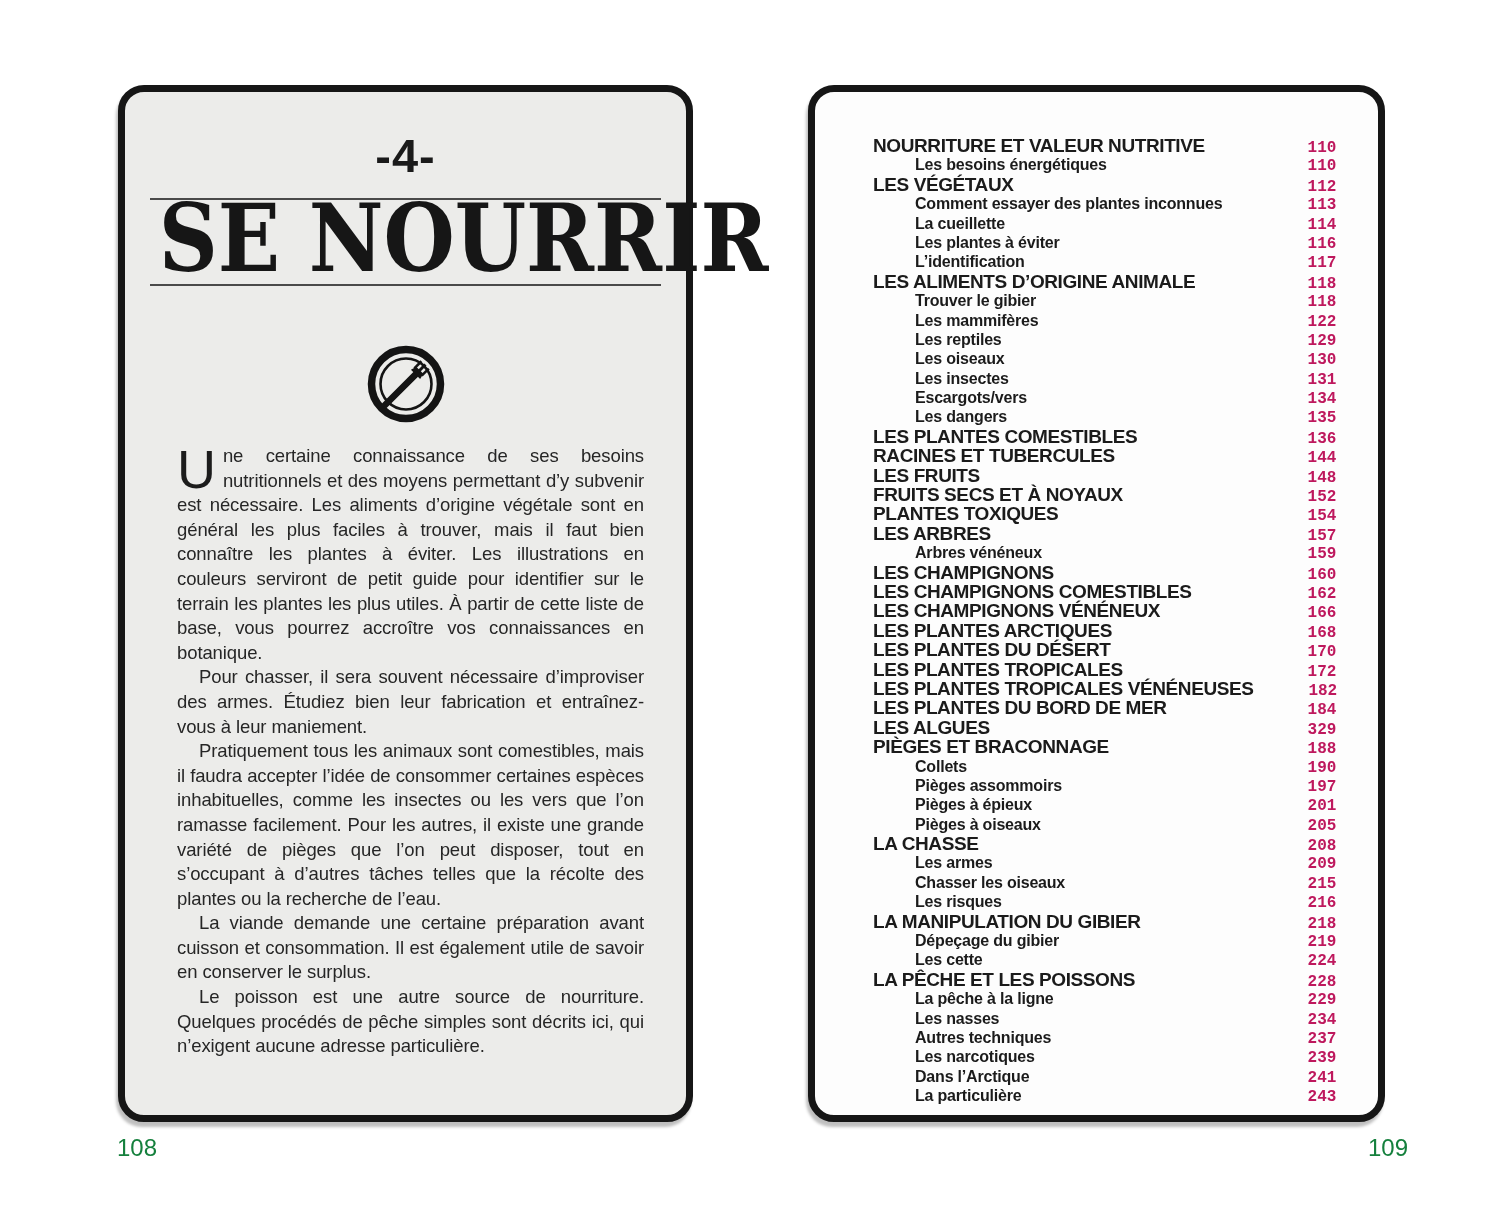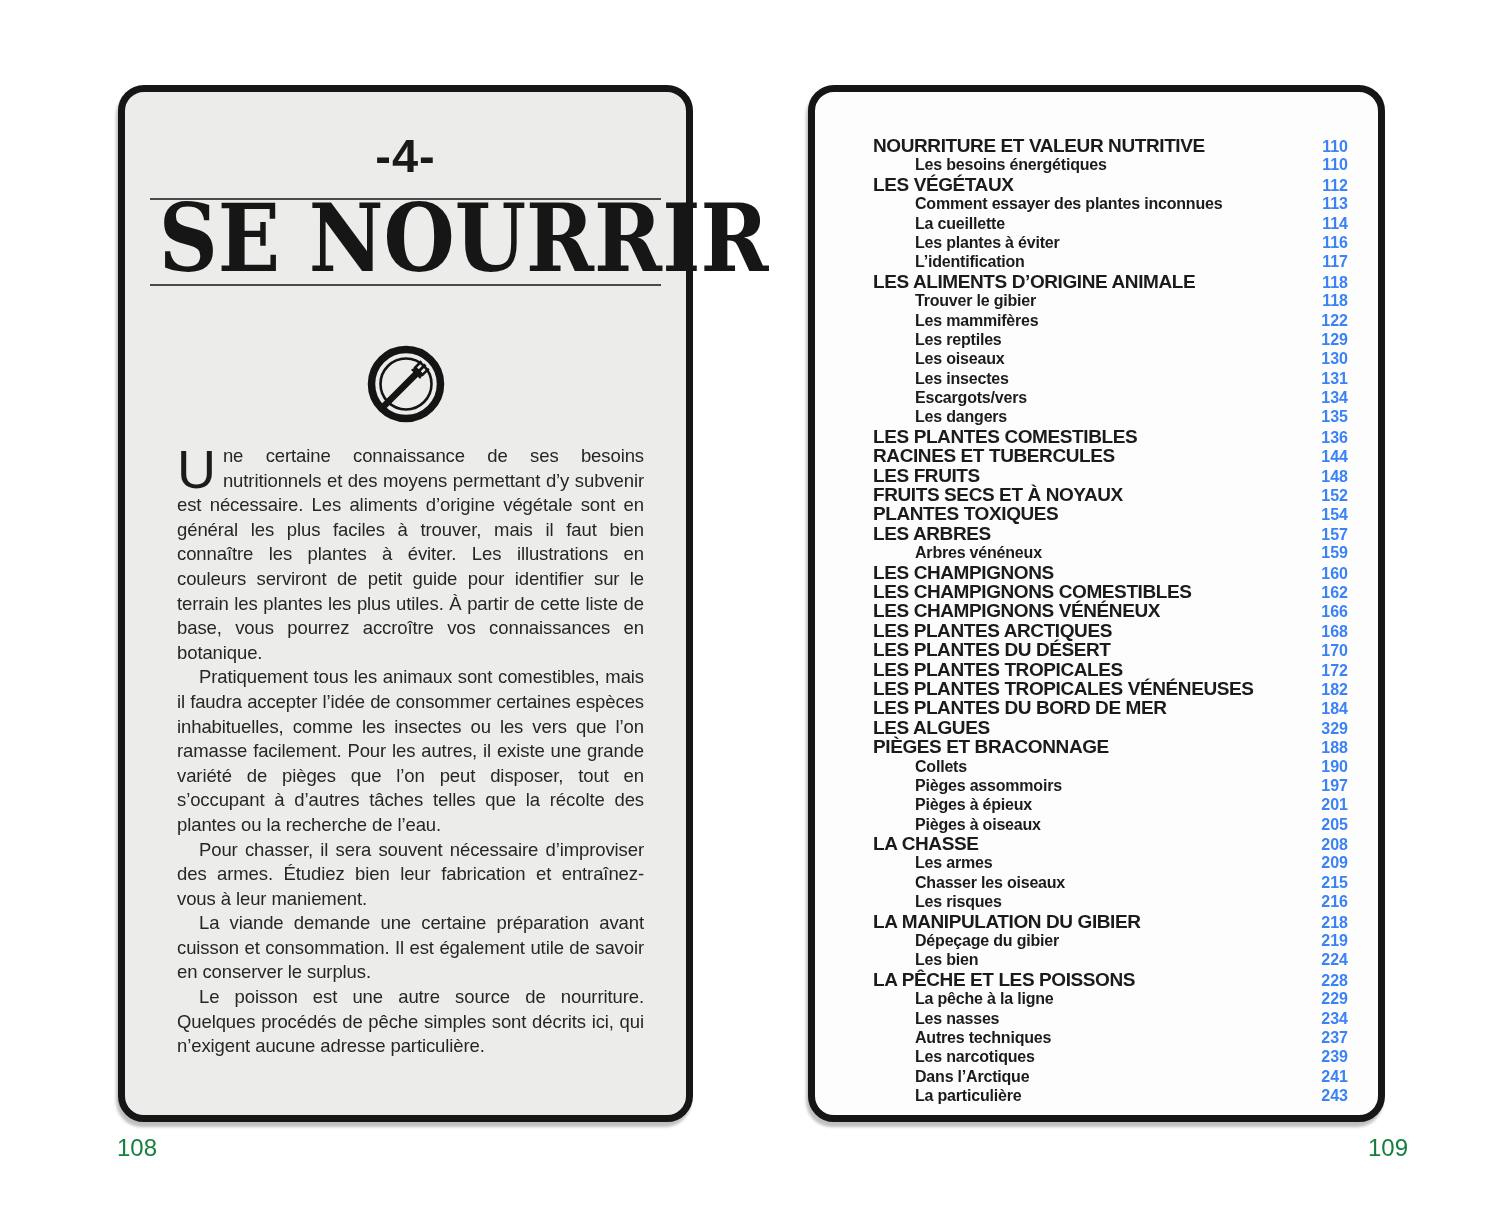--- a/index.html
+++ b/index.html
@@ -40,21 +40,21 @@
     float:left;font-size:54px;line-height:44px;padding:3px 7px 0 0;
     font-weight:normal;color:#1c1c1c;
   }
 
   
   .toc{position:absolute;top:44px;left:58px;right:30px;}
   .toc-row{display:flex;align-items:baseline;height:19.4px;line-height:19.4px;white-space:nowrap;gap:44px;}
   .toc-label{flex:1;overflow:visible;color:#1b1b1b;}
   .toc-row.main .toc-label{font-size:19px;font-weight:bold;letter-spacing:-0.4px;}
   .toc-row.sub .toc-label{font-size:16px;font-weight:bold;letter-spacing:-0.2px;padding-left:42px;}
-  .toc-page{width:52px;text-align:right;font-size:16px;font-weight:bold;color:#3b82f6;}
+  .toc-page{width:52px;text-align:center;font-size:16px;font-weight:bold;color:#be185d;font-family:Liberation Mono, monospace;}
 
   .folio{position:absolute;font-size:24px;color:#15803d;line-height:1;}
   .folio-left{left:117px;top:1136px;}
   .folio-right{right:92px;top:1136px;text-align:center;}
 </style>
 </head>
 <body>
 
 <div class="spread">
 
@@ -73,22 +73,22 @@
           <path d="M -6.5 -13.5 L 6.5 -13.5 L 5 -19.5 L -5 -19.5 Z" fill="#141414" stroke="none"></path>
           <line x1="-5.2" y1="-17" x2="-5.2" y2="-27" stroke-width="2.6"></line>
           <line x1="0" y1="-17" x2="0" y2="-27.5" stroke-width="3"></line>
           <line x1="5.2" y1="-17" x2="5.2" y2="-27" stroke-width="2.6"></line>
         </g>
       </svg>
     </div>
 
     <div class="intro" lang="fr">
       <p><span class="dropcap">U</span><span>ne certaine connaissance de ses besoins nutritionnels et des moyens permettant d’y subvenir est nécessaire. Les aliments d’origine végétale sont en général les plus faciles à trouver, mais il faut bien connaître les plantes à éviter. Les illustrations en couleurs serviront de petit guide pour identifier sur le terrain les plantes les plus utiles. À partir de cette liste de base, vous pourrez accroître vos connaissances en botanique.</span></p>
+      <p class="indented">Pour chasser, il sera souvent nécessaire d’improviser des armes. Étudiez bien leur fabrication et entraînez-vous à leur maniement.</p>
       <p class="indented">Pratiquement tous les animaux sont comestibles, mais il faudra accepter l’idée de consommer certaines espèces inhabituelles, comme les insectes ou les vers que l’on ramasse facilement. Pour les autres, il existe une grande variété de pièges que l’on peut disposer, tout en s’occupant à d’autres tâches telles que la récolte des plantes ou la recherche de l’eau.</p>
-      <p class="indented">Pour chasser, il sera souvent nécessaire d’improviser des armes. Étudiez bien leur fabrication et entraînez-vous à leur maniement.</p>
       <p class="indented">La viande demande une certaine préparation avant cuisson et consommation. Il est également utile de savoir en conserver le surplus.</p>
       <p class="indented">Le poisson est une autre source de nourriture. Quelques procédés de pêche simples sont décrits ici, qui n’exigent aucune adresse particulière.</p>
     </div>
   </div>
 
   <div class="panel panel-right">
     <div class="toc">
         <div class="toc-row main">
           <span class="toc-label">NOURRITURE ET VALEUR NUTRITIVE</span>
           <span class="toc-page">110</span>
@@ -251,21 +251,21 @@
         </div>
         <div class="toc-row main">
           <span class="toc-label">LA MANIPULATION DU GIBIER</span>
           <span class="toc-page">218</span>
         </div>
         <div class="toc-row sub">
           <span class="toc-label">Dépeçage du gibier</span>
           <span class="toc-page">219</span>
         </div>
         <div class="toc-row sub">
-          <span class="toc-label">Les bien</span>
+          <span class="toc-label">Les cette</span>
           <span class="toc-page">224</span>
         </div>
         <div class="toc-row main">
           <span class="toc-label">LA PÊCHE ET LES POISSONS</span>
           <span class="toc-page">228</span>
         </div>
         <div class="toc-row sub">
           <span class="toc-label">La pêche à la ligne</span>
           <span class="toc-page">229</span>
         </div>

